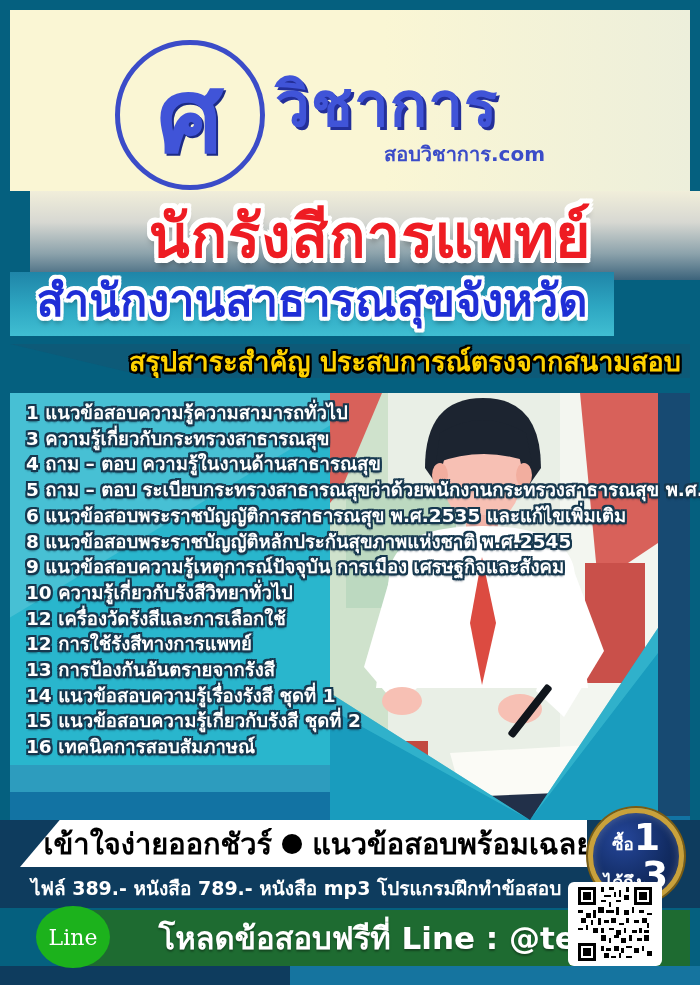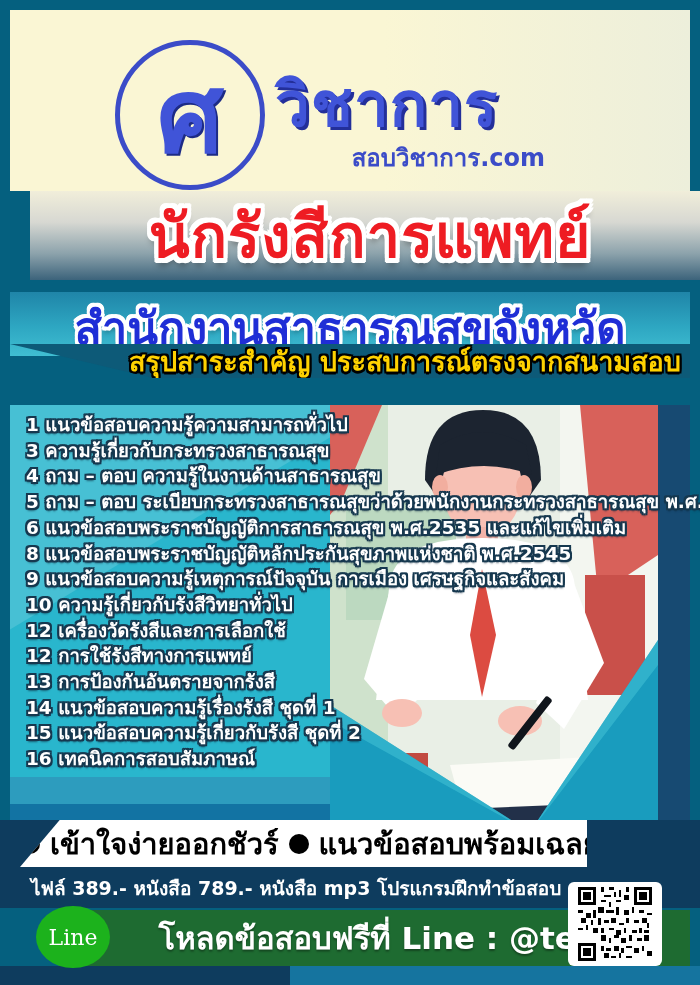--- a/index.html
+++ b/index.html
@@ -12,76 +12,76 @@
             background:linear-gradient(90deg,#faf6d4 0%, #faf6d4 55%, #edefdb 100%); }
   .logo-circle { position:absolute; left:105px; top:30px; width:150px; height:150px;
                  border:5px solid #3b4cc8; border-radius:50%;
                  display:flex; align-items:center; justify-content:center;
                  color:#4054d8; font-size:104px; font-weight:800;
                  text-shadow:2px 2px 0 #1d2b86; }
   .logo-word { position:absolute; left:265px; top:45px; width:270px;
                font-size:62px; font-weight:800; color:#4054d8; letter-spacing:1px;
                text-shadow:3px 3px 0 #232f9a; }
   .logo-sub  { position:absolute; left:225px; top:128px; width:310px; text-align:right;
-               font-size:24px; font-weight:600; color:#3b4cc8; }
+               font-size:20px; font-weight:600; color:#3b4cc8; }
 
   
   .title-zone { position:absolute; left:10px; top:191px; width:680px; height:89px;
                 background:linear-gradient(180deg,#f1eeda 0%, #d7d8d2 35%, #8da3ac 70%, #3c637b 100%);
                 display:flex; align-items:center; justify-content:center;margin-left:20px; }
   .title-text { font-size:60px; font-weight:800; color:#ee1c23; letter-spacing:1px; white-space:nowrap;
                 text-shadow:
                  -4px -4px 0 #fff, 0 -4px 0 #fff, 4px -4px 0 #fff,
                  -4px  0   0 #fff, 4px  0   0 #fff,
                  -4px  4px 0 #fff, 0  4px 0 #fff, 4px 4px 0 #fff,
                  -3px -5px 0 #fff, 3px -5px 0 #fff, -3px 5px 0 #fff, 3px 5px 0 #fff,
                  0 8px 6px rgba(0,0,0,.35); }
-  .subtitle-zone { position:absolute; left:10px; top:292px; width:680px; height:64px;
+  .subtitle-zone { position:absolute; left:10px; top:272px; width:604px; height:64px;
                    background:linear-gradient(180deg,#1f85a8 0%, #2ea7c2 55%, #40bed2 100%);
-                   display:flex; align-items:flex-start; justify-content:center; }
+                   display:flex; align-items:flex-end; justify-content:center; }
   .subtitle-text { font-size:45px; font-weight:800; color:#1f2ed6; white-space:nowrap;
                 text-shadow:
                  -3px -3px 0 #fff, 0 -3px 0 #fff, 3px -3px 0 #fff,
                  -3px  0   0 #fff, 3px  0   0 #fff,
                  -3px  3px 0 #fff, 0  3px 0 #fff, 3px 3px 0 #fff,
                  -2px -4px 0 #fff, 2px -4px 0 #fff, -2px 4px 0 #fff, 2px 4px 0 #fff,
                  0 6px 5px rgba(0,0,0,.35); }
 
   
   .ribbon { position:absolute; left:10px; top:344px; width:680px; height:34px;
             background:#0d5a78; clip-path:polygon(0 0,100% 0,100% 100%,21% 100%);
             display:flex; align-items:center; justify-content:center; padding-left:110px; }
   .ribbon-text { font-size:27px; font-weight:800; color:#ffd200; white-space:nowrap;
                 text-shadow:
                  -2px -2px 0 #000, 0 -2px 0 #000, 2px -2px 0 #000,
                  -2px  0   0 #000, 2px  0   0 #000,
                  -2px  2px 0 #000, 0  2px 0 #000, 2px 2px 0 #000,
                  0 3px 0 #000; }
 
   
-  .list-zone { position:absolute; left:10px; top:393px; width:680px; height:394px; background:#29b6cd;margin-top:12px; }
+  .list-zone { position:absolute; left:10px; top:393px; width:680px; height:394px; background:#29b6cd; }
   .list-zone .deco { position:absolute; left:0; top:0; width:100%; height:60%;
                      background:rgba(255,255,255,.14); clip-path:polygon(0 0,55% 0,0 95%); }
   .stripe-a { position:absolute; left:0; top:372px; width:100%; height:27px; background:#2d9cbe; }
   .stripe-b { position:absolute; left:0; top:399px; width:100%; height:28px; background:#1273a3; }
   .illustration { position:absolute; left:320px; top:0; width:328px; height:427px; }
   .right-band { position:absolute; left:648px; top:0; width:32px; height:423px; background:#174a72; }
   .toc { position:absolute; left:16px; top:7px; width:640px; z-index:5; }
   .toc-row { font-size:18.5px; font-weight:700; color:#fff; line-height:25.7px; white-space:nowrap;
              text-shadow:
               -2px -2px 0 #16384f, 0 -2px 0 #16384f, 2px -2px 0 #16384f,
               -2px 0 0 #16384f, 2px 0 0 #16384f,
               -2px 2px 0 #16384f, 0 2px 0 #16384f, 2px 2px 0 #16384f,
               0 3px 2px rgba(10,35,55,.6); }
 
   
   .bottom-navy { position:absolute; left:0; top:820px; width:700px; height:88px; background:#0e3c5e; }
   .features-banner { position:absolute; left:20px; top:820px; width:567px; height:47px; background:#fff;
                      clip-path:polygon(7% 0,100% 0,100% 100%,0 100%);
-                     display:flex; align-items:center; justify-content:flex-start; gap:10px; z-index:6; }
+                     display:flex; align-items:center; justify-content:center; gap:10px; z-index:6; }
   .bullet { width:20px; height:20px; border-radius:50%; background:#000; flex:0 0 auto; }
   .feature-text { font-size:29px; font-weight:800; color:#000; white-space:nowrap; }
 
   .badge { position:absolute; left:588px; top:808px; width:96px; height:96px; border-radius:50%;
            background:radial-gradient(circle at 35% 30%, #25469a 0%, #122c63 55%, #0a1b45 100%);
            border:5px solid #c9a13b;
            box-shadow:0 0 0 2px #7a5c13, inset 0 0 8px rgba(255,255,255,.25);
            display:flex; flex-direction:column; align-items:center; justify-content:center;
            color:#fff; z-index:7; }
   .badge-row { display:flex; align-items:baseline; line-height:1; }
@@ -192,20 +192,30 @@
 
   <div class="bottom-navy"></div>
 
   <div class="features-banner">
     <span class="bullet"></span>
     <span class="feature-text">เข้าใจง่ายออกชัวร์</span>
     <span class="bullet"></span>
     <span class="feature-text">แนวข้อสอบพร้อมเฉลย</span>
   </div>
 
+  <div class="badge">
+    <div class="badge-row">
+      <span class="badge-small">ซื้อ</span>
+      <span class="badge-big">1</span>
+    </div>
+    <div class="badge-row">
+      <span class="badge-small">ได้ถึง</span>
+      <span class="badge-big">3</span>
+    </div>
+  </div>
 
   <div class="price-strip">
     <span class="price-text">ไฟล์ 389.- หนังสือ 789.- หนังสือ mp3 โปรแกรมฝึกทำข้อสอบ ภาค ก.</span>
   </div>
 
   <div class="line-bar">
     <span class="line-cta">โหลดข้อสอบฟรีที่ Line : @testdd</span>
   </div>
   <div class="line-circle">
     <span>Line</span>

